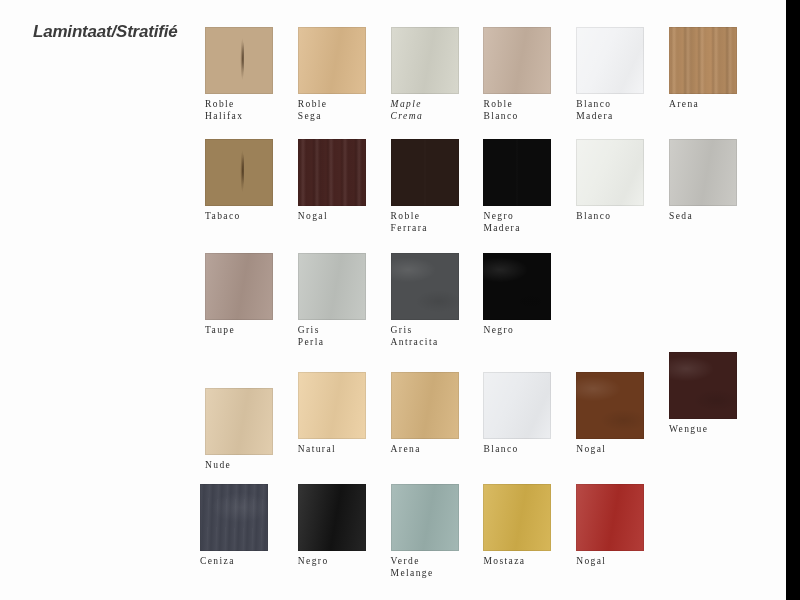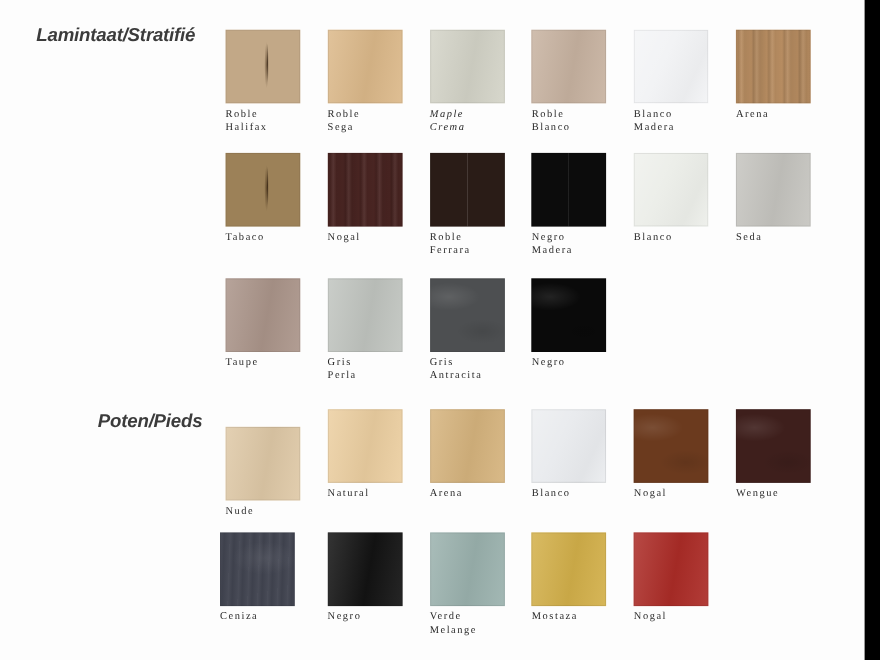--- a/index.html
+++ b/index.html
@@ -125,21 +125,20 @@
     box-shadow: inset 0 0 0 1px rgba(0,0,0,0.07);
   }
 </style>
 </head>
 <body>
 
 <div id="canvas">
 
   <div class="section-head" id="head-laminate">Lamintaat/Stratifié</div>
 
-  <div class="section-head" id="head-poten">Poten/Pieds</div>
 
   <div id="swatch-layer">
       <div class="cell" style="left: 205px; top: 27px;">
         <div class="swatch" style="background: rgb(194, 168, 135);">
           <div class="tex edge grain-v knot"></div>
         </div>
         <div class="label">Roble
 Halifax</div>
       </div>
       <div class="cell" style="left: 297.8px; top: 27px;">
@@ -263,21 +262,21 @@
           <div class="tex edge sheen"></div>
         </div>
         <div class="label">Blanco</div>
       </div>
       <div class="cell" style="left: 576.2px; top: 372px;">
         <div class="swatch" style="background: rgb(107, 58, 30);">
           <div class="tex edge grain-v2 mottle"></div>
         </div>
         <div class="label">Nogal</div>
       </div>
-      <div class="cell" style="left: 669px; top: 372px;">
+      <div class="cell" style="left: 669px; top: 352px;">
         <div class="swatch" style="background: rgb(62, 31, 28);">
           <div class="tex edge grain-v2 mottle"></div>
         </div>
         <div class="label">Wengue</div>
       </div>
       <div class="cell" style="left: 200px; top: 484px;">
         <div class="swatch" style="background: rgb(65, 68, 80);">
           <div class="tex edge stone"></div>
         </div>
         <div class="label">Ceniza</div>

